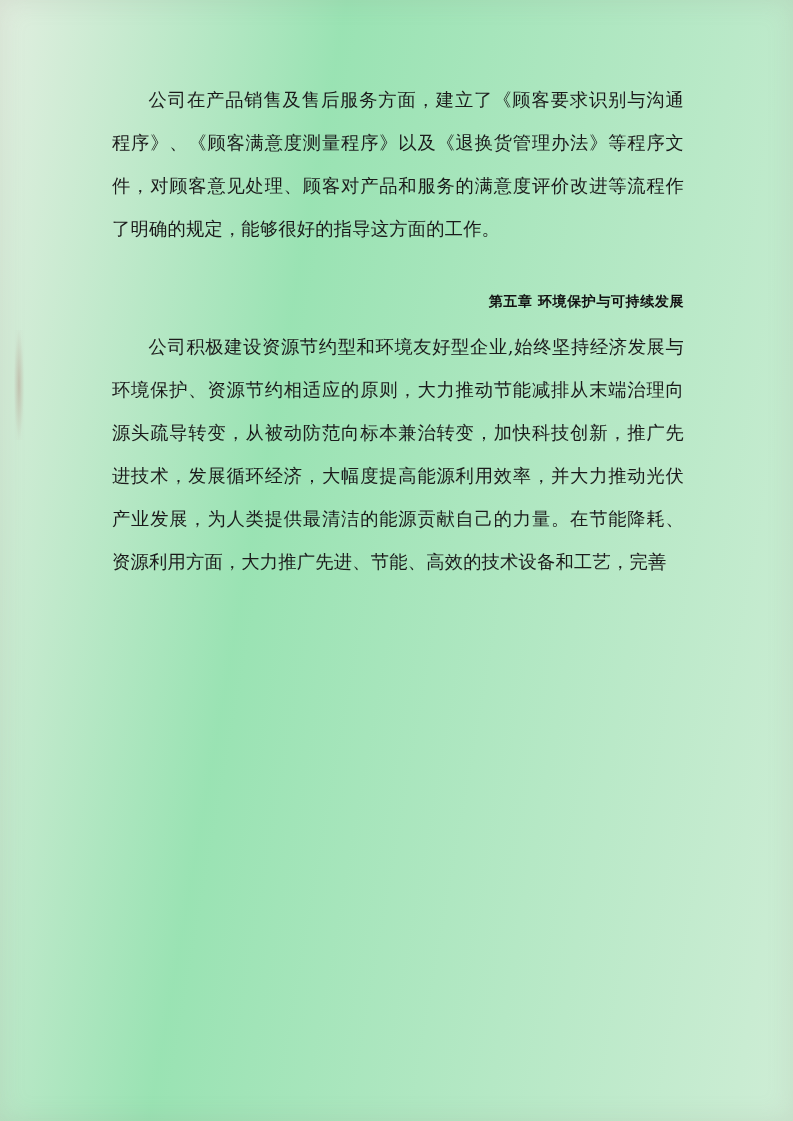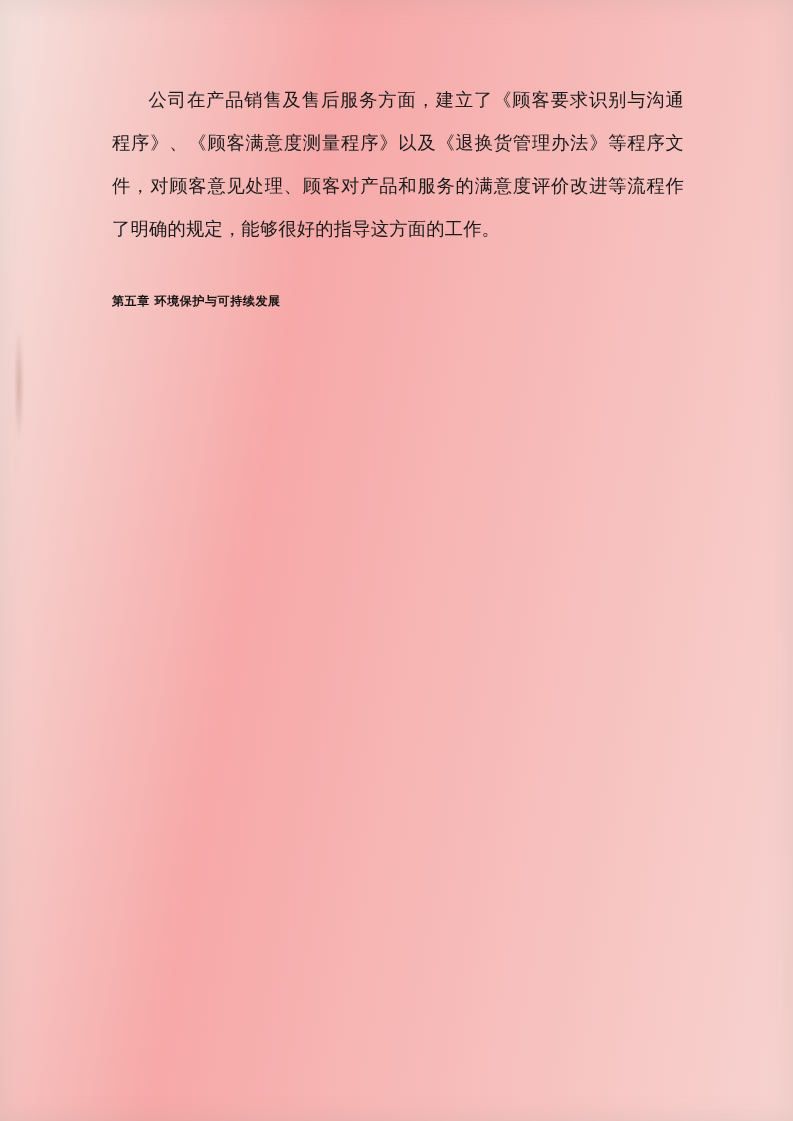--- a/index.html
+++ b/index.html
@@ -8,21 +8,21 @@
     background: #f2f1ef;
   }
   body {
     font-family: "DejaVu Serif", "Liberation Serif", serif;
   }
   .page {
     position: relative;
     width: 793px;
     height: 1121px;
     margin: 0 auto;
-    background: #ef4444;
+    background: #22c55e;
     overflow: hidden;
   }
   
   .page-tint {
     position: absolute;
     inset: 0;
     background:
       linear-gradient(100deg, rgba(246,243,238,0.9) 0%, rgba(252,251,249,0.55) 35%, rgba(249,247,243,0.8) 100%);
     pointer-events: none;
   }
@@ -52,36 +52,38 @@
     text-indent: 2em;
     font-size: 18.3px;
     line-height: 43px;
     color: #1b1b1b;
     text-align: justify;
     text-justify: inter-ideograph;
     letter-spacing: 0.2px;
   }
   h2.heading {
     margin: 30px 0 2px 0;
-    font-size: 12px;
+    font-size: 14px;
     line-height: 43px;
     font-weight: bold;
     font-family: "DejaVu Sans", "Liberation Sans", sans-serif;
     color: #111;
     letter-spacing: 0.6px;
+    text-align: right;
   }
 </style>
 </head>
 <body>
 
 <div class="page">
   <div class="page-tint"></div>
   <div class="smudge"></div>
 
   <div class="content">
     <p class="para">公司在产品销售及售后服务方面，建立了《顾客要求识别与沟通程序》、《顾客满意度测量程序》以及《退换货管理办法》等程序文件，对顾客意见处理、顾客对产品和服务的满意度评价改进等流程作了明确的规定，能够很好的指导这方面的工作。</p>
 
     <h2 class="heading">第五章  环境保护与可持续发展</h2>
 
+    <p class="para">公司积极建设资源节约型和环境友好型企业,始终坚持经济发展与环境保护、资源节约相适应的原则，大力推动节能减排从末端治理向源头疏导转变，从被动防范向标本兼治转变，加快科技创新，推广先进技术，发展循环经济，大幅度提高能源利用效率，并大力推动光伏产业发展，为人类提供最清洁的能源贡献自己的力量。在节能降耗、资源利用方面，大力推广先进、节能、高效的技术设备和工艺，完善</p>
   </div>
 
   <div class="edge-shadow"></div>
 </div>
 
 </body></html>

